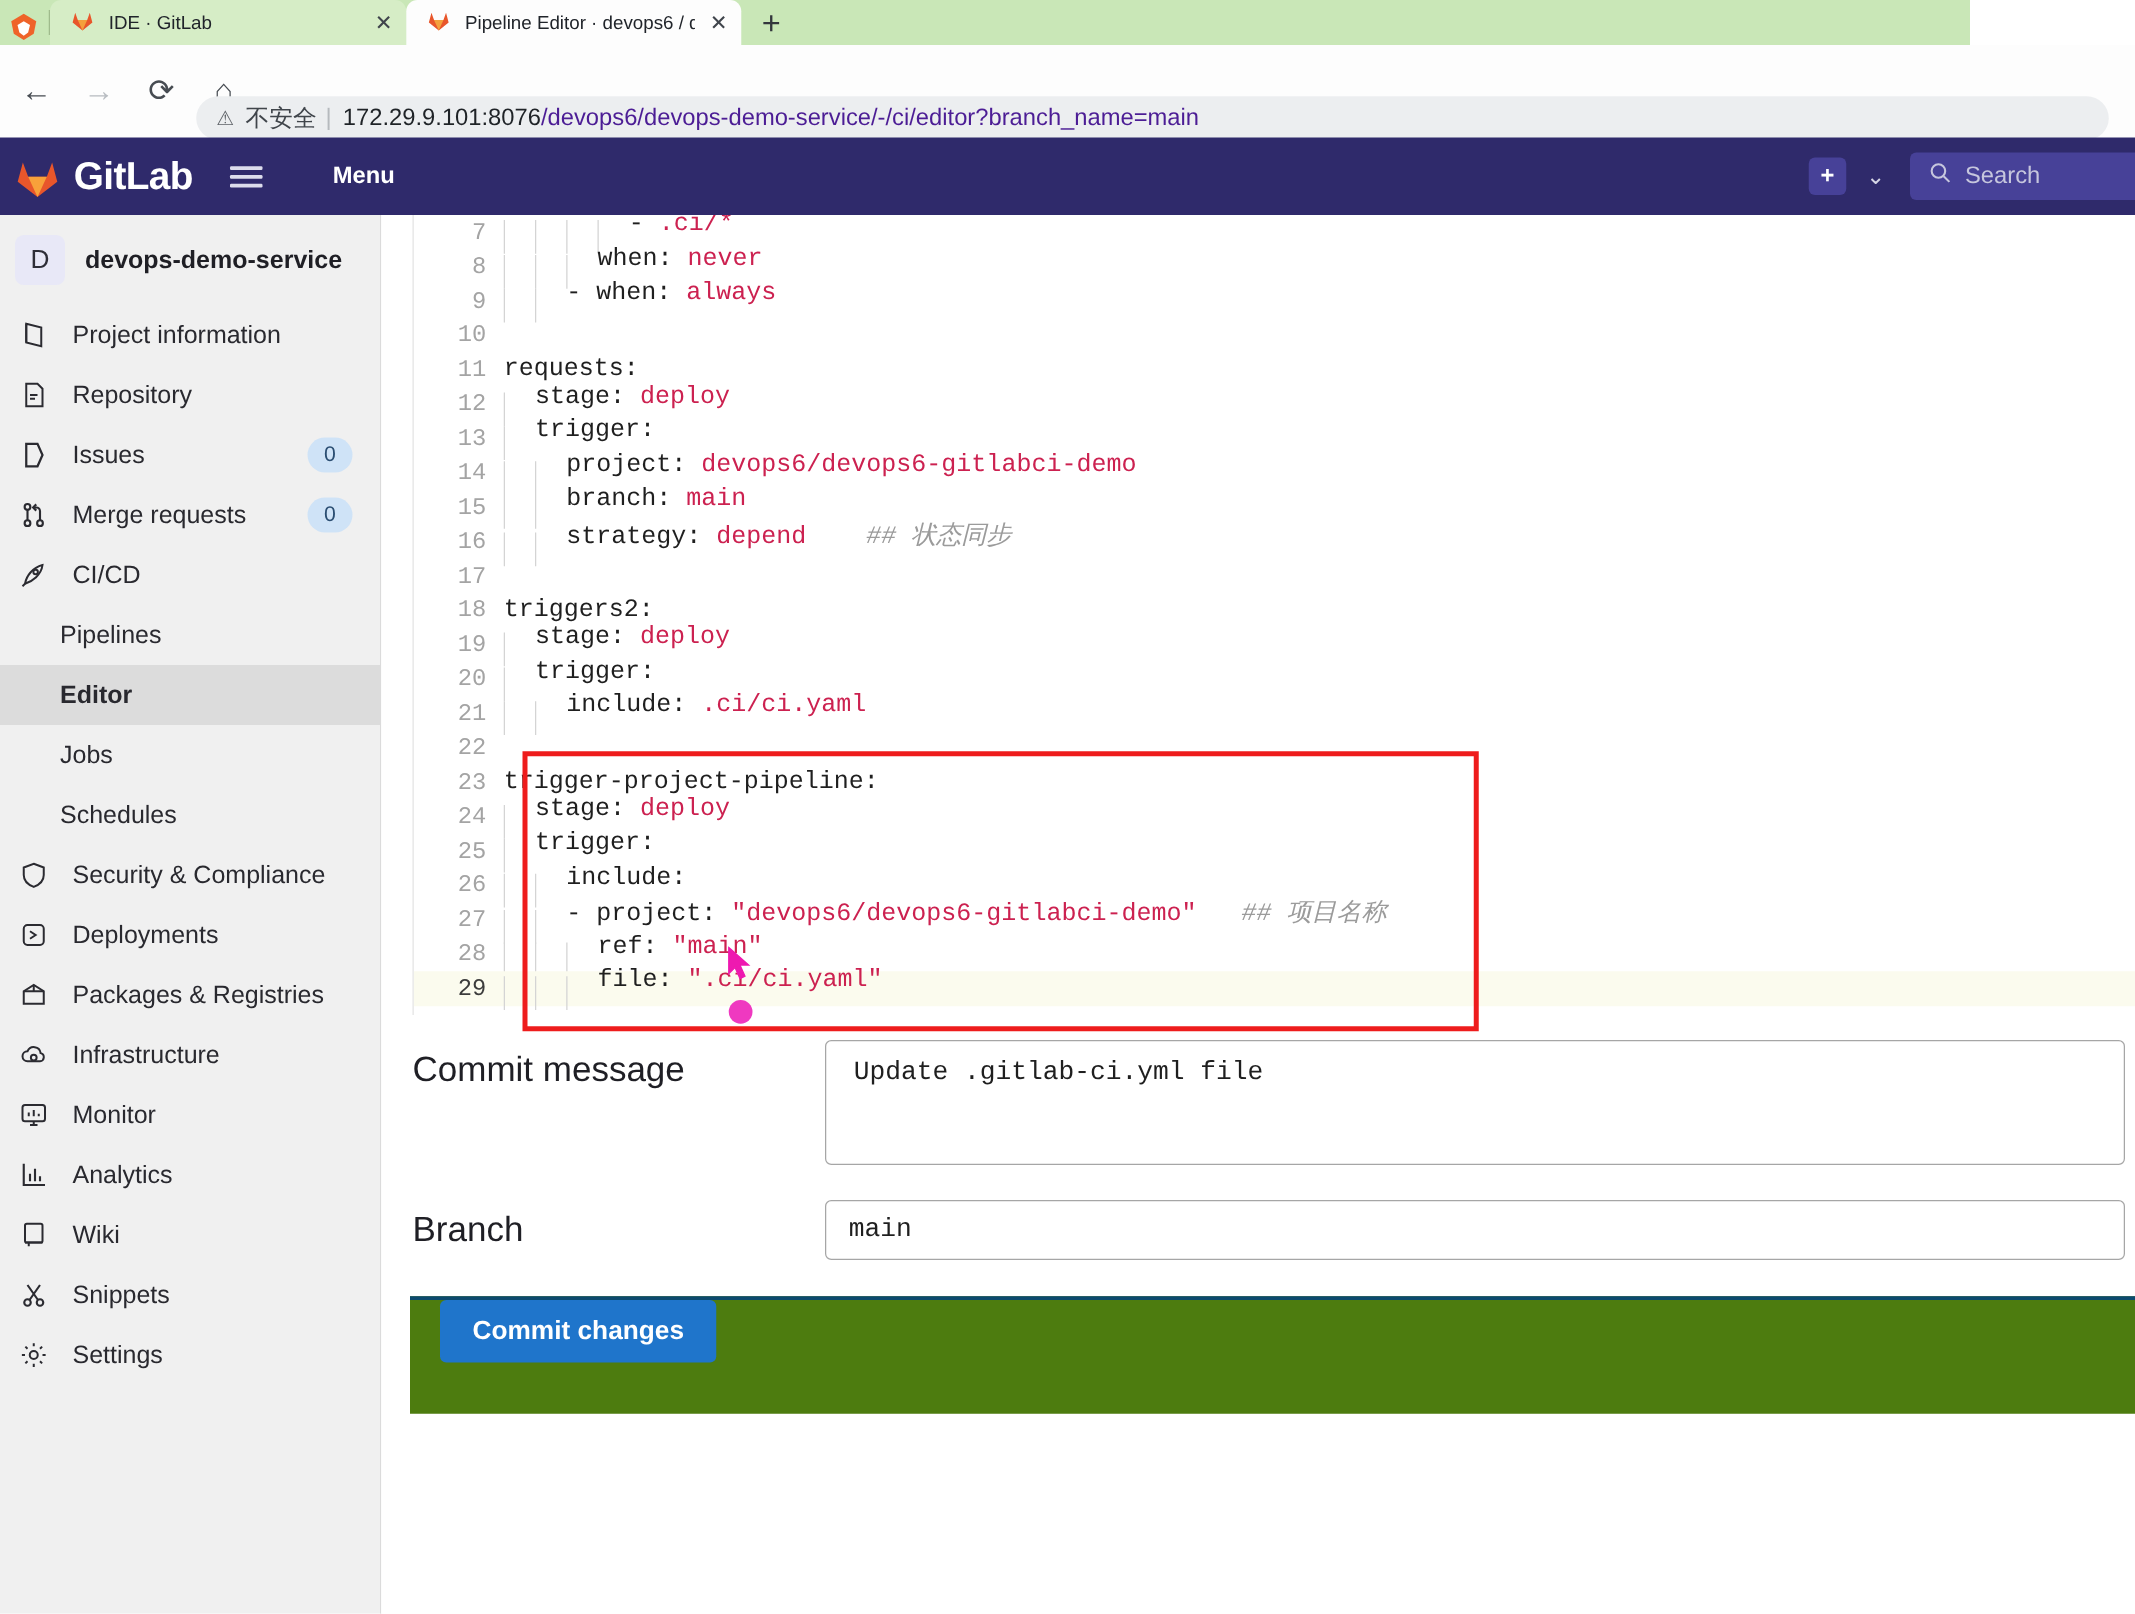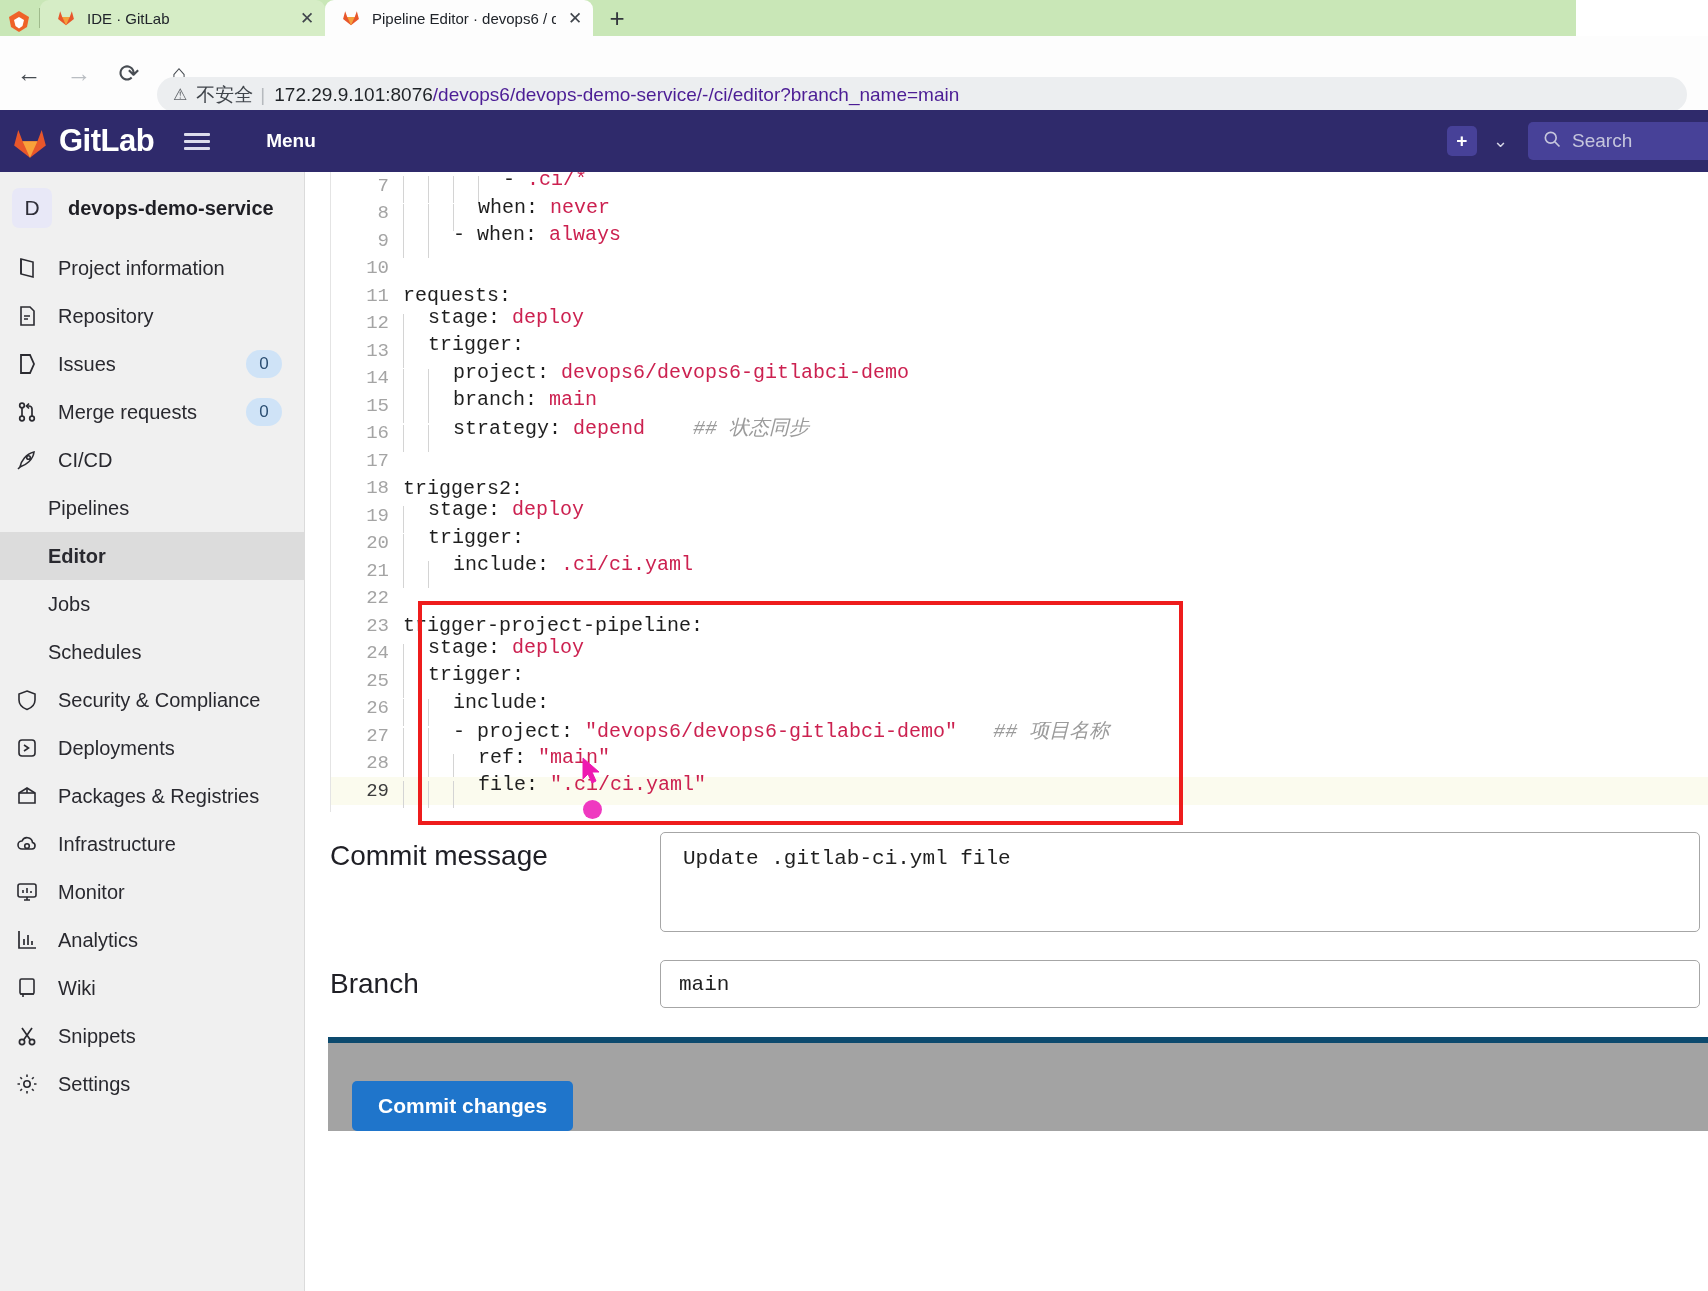--- a/index.html
+++ b/index.html
@@ -162,22 +162,22 @@
     padding:14px 22px; resize:none; background:#fff; outline:none;
   }
   #branch-input {
     width:1040px; height:48px; border:1px solid #a6a6a6; border-radius:5px;
     font-family:"Liberation Mono", monospace; font-size:21px; color:#1f1f1f;
     padding:0 18px; background:#fff; outline:none; margin-top:28px;
   }
   #branch-label { padding-top:36px; }
   #footer-bar {
     position:absolute; left:328px; top:1037px; width:1380px; height:94px;
-    background:#a3a3a3; border-top:6px solid #0c4a6e;
-    display:flex; align-items:flex-end;
+    background:#4d7c0f; border-top:3px solid #0c4a6e;
+    display:flex; align-items:flex-start;
   }
   #commit-btn {
     margin-left:24px; height:50px; padding:0 26px;
     background:#1f75cb; color:#fff; border:none; border-radius:5px;
     font-size:21px; font-family:"Liberation Sans", sans-serif; font-weight:600;
     cursor:pointer;
   }
 </style>
 </head>
 <body>

